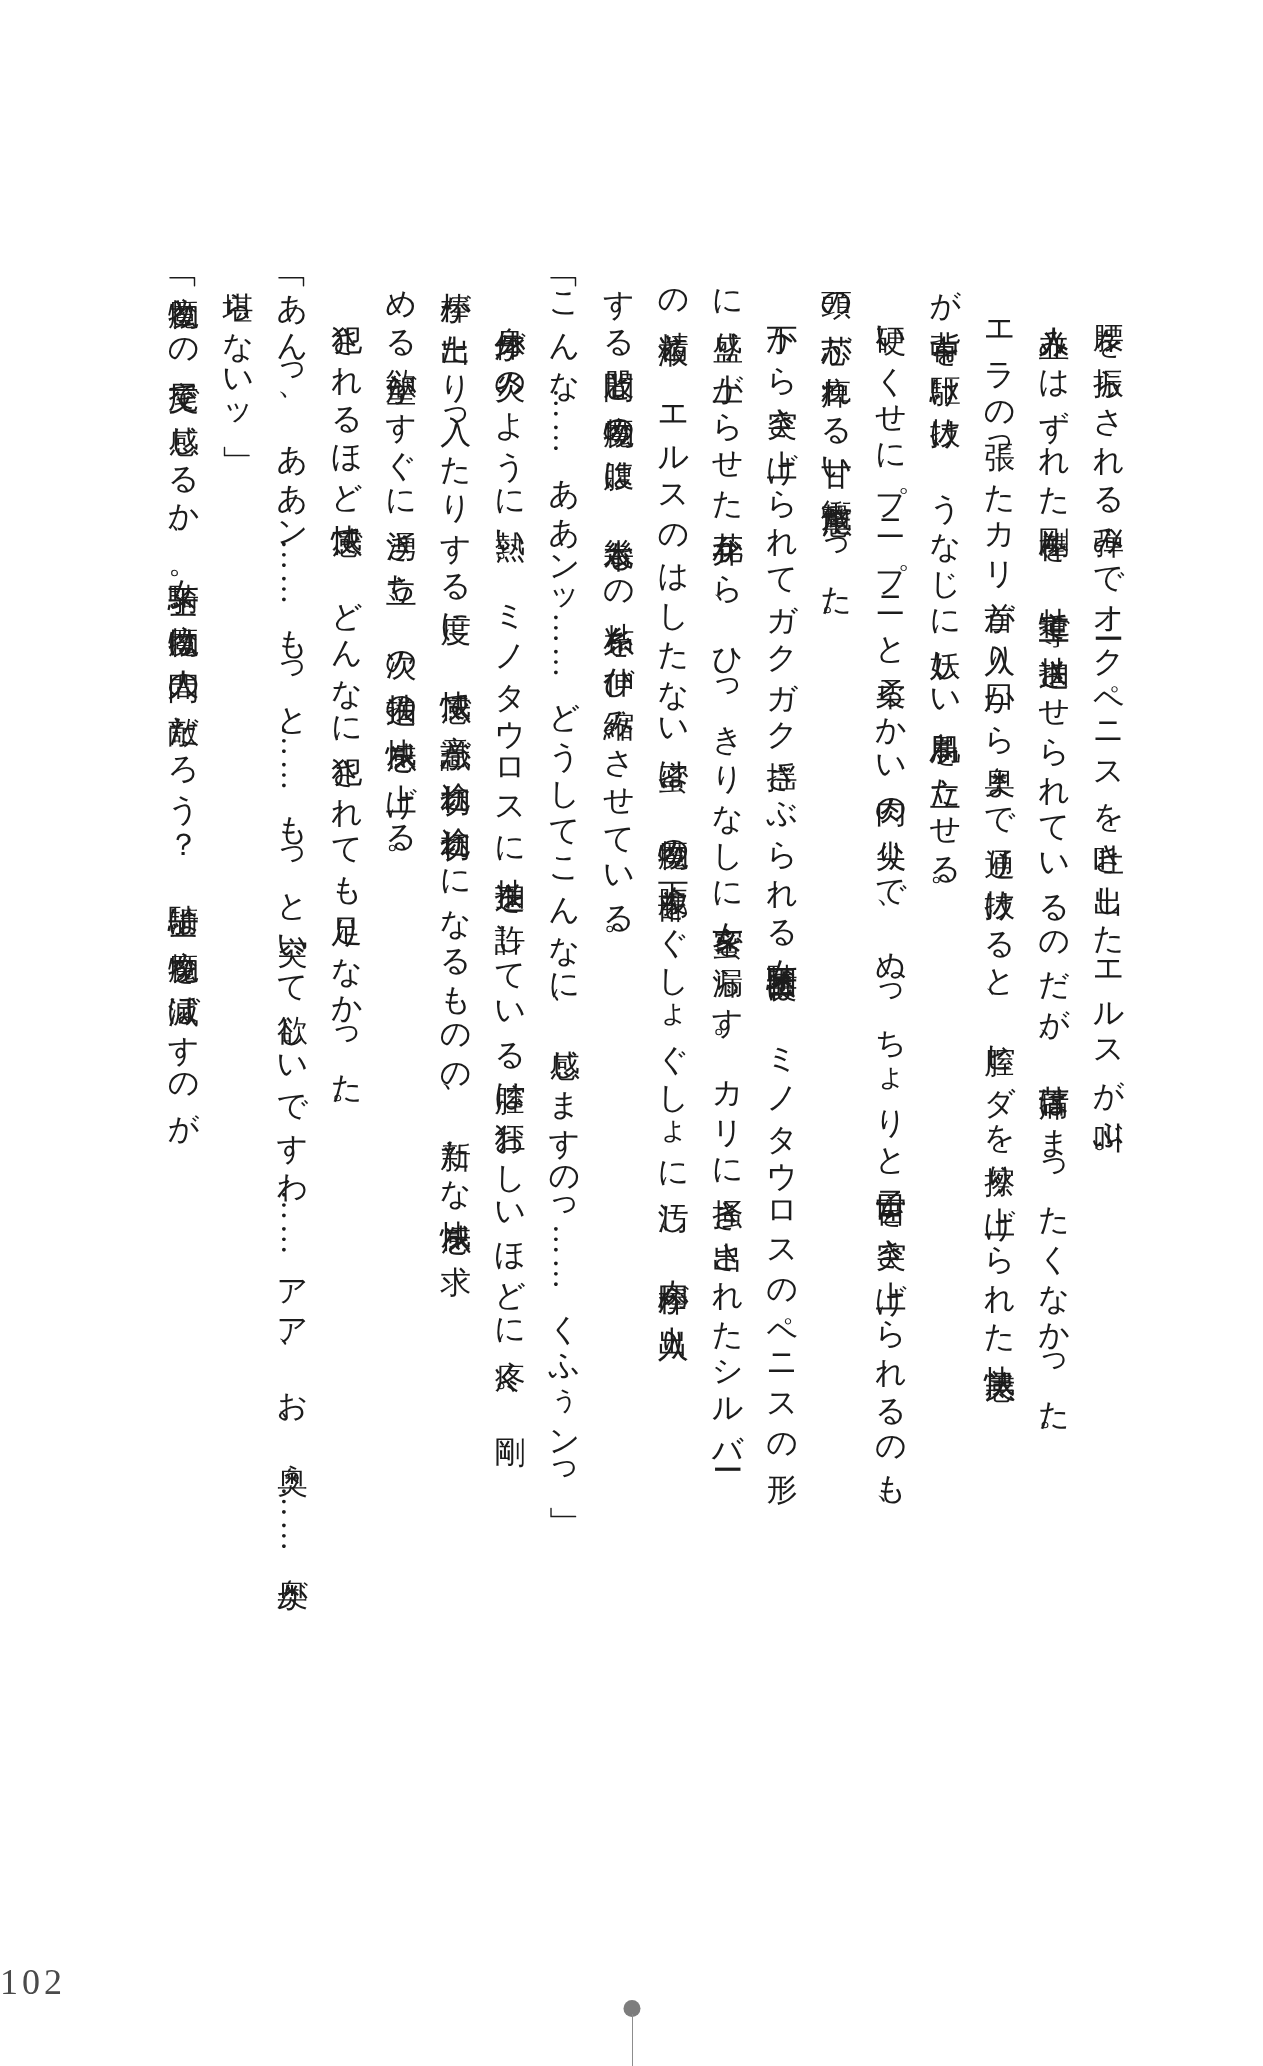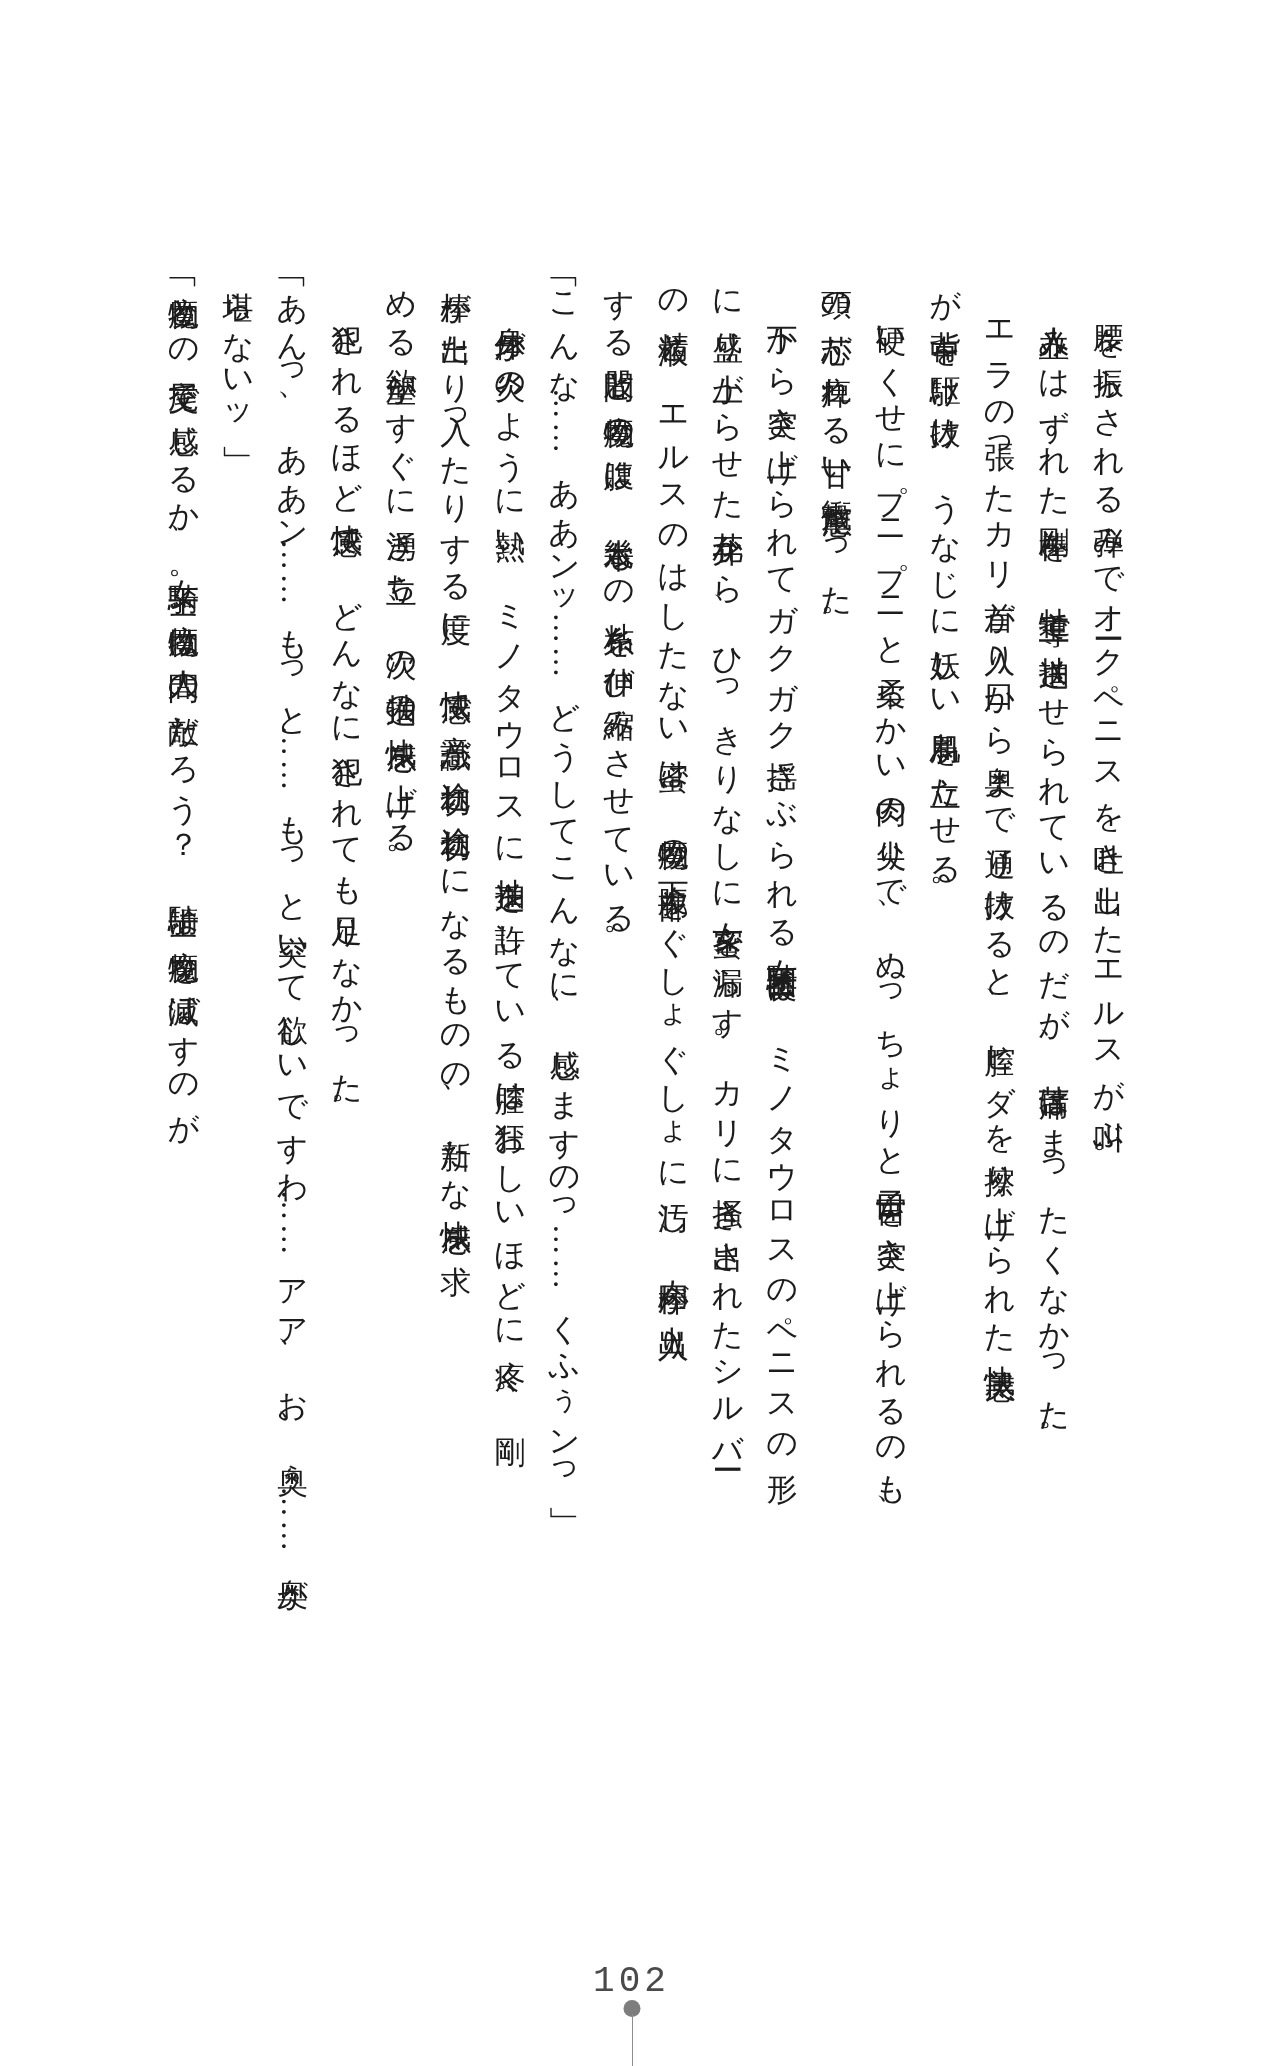--- a/index.html
+++ b/index.html
@@ -35,22 +35,22 @@
   .tline {
     margin: 0;
     padding: 0;
     white-space: nowrap;
   }
   .page-number {
     position: absolute;
     top: 1961px;
     left: 0;
     width: 100%;
-    text-align: center;
-    font-family: Liberation Mono, monospace;
+    text-align: left;
+    font-family: Liberation Serif, serif;
     font-size: 36px;
     font-weight: 400;
     letter-spacing: 4px;
     color: #4a4a4a;
   }
   .footer-dot {
     position: absolute;
     top: 2000px;
     left: 50%;
     transform: translateX(-50%);

